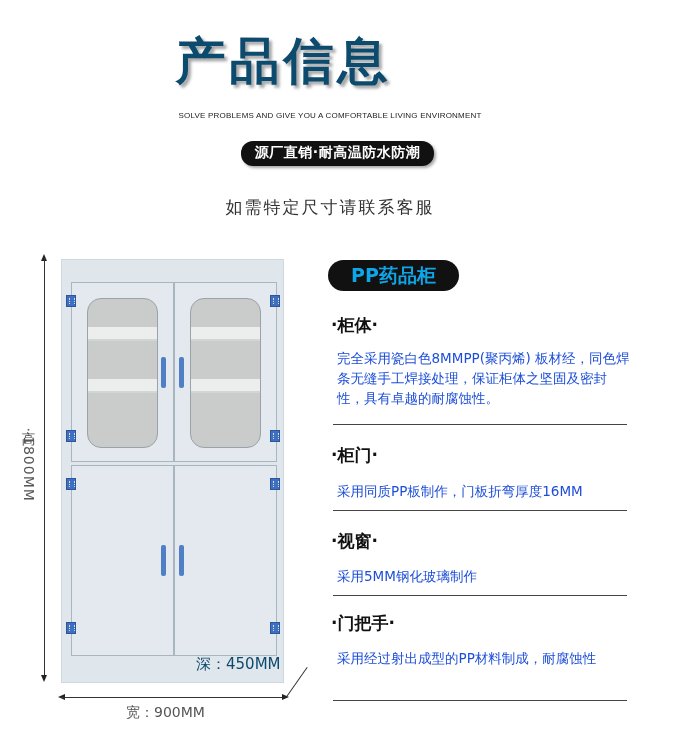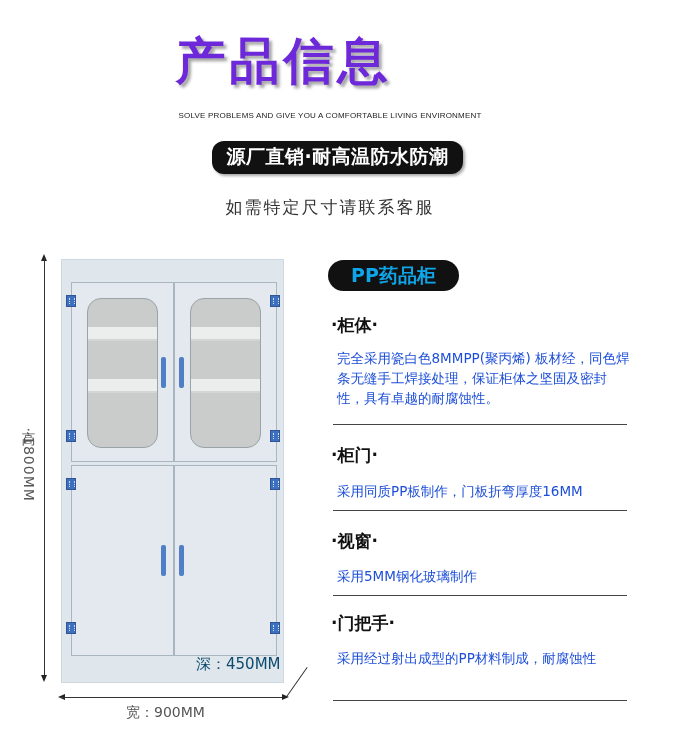--- a/index.html
+++ b/index.html
@@ -1,31 +1,31 @@
 <!DOCTYPE html>
 <html><head>
   <meta charset="utf-8">
   <style>
     * { margin: 0; padding: 0; box-sizing: border-box; }
     html, body { width: 675px; height: 736px; background: #ffffff; overflow: hidden; }
     body { position: relative; font-family: "DejaVu Sans", "Liberation Sans", sans-serif; color: #222; }
 
     .title {
       position: absolute; left: 0; top: 28px; width: 567px; text-align: center;
-      font-size: 50px; font-weight: bold; color: #6d28d9; letter-spacing: 4px;
+      font-size: 50px; font-weight: bold; color: #0c4a6e; letter-spacing: 4px;
       text-shadow: 3px 3px 3px rgba(0,0,0,0.35);
     }
     .subtitle-en {
       position: absolute; left: 0; top: 111px; width: 660px; text-align: center;
       font-family: "Liberation Sans", sans-serif; font-size: 8px; color: #222; letter-spacing: 0.2px;
     }
     .pill-wrap { position: absolute; left: 0; top: 141px; width: 675px; text-align: center; }
     .pill {
       display: inline-block; background: #111; color: #fff; border-radius: 12px;
-      font-size: 19px; font-weight: bold; padding: 3px 14px 4px; letter-spacing: 0.5px;
+      font-size: 14px; font-weight: bold; padding: 3px 14px 4px; letter-spacing: 0.5px;
       box-shadow: 2px 2px 3px rgba(0,0,0,0.35);
     }
     .custom-note {
       position: absolute; left: 0; top: 196px; width: 660px; text-align: center;
       font-size: 17px; color: #333; letter-spacing: 2px;
     }
 
     
     .cabinet {
       position: absolute; left: 61px; top: 259px; width: 223px; height: 424px;

